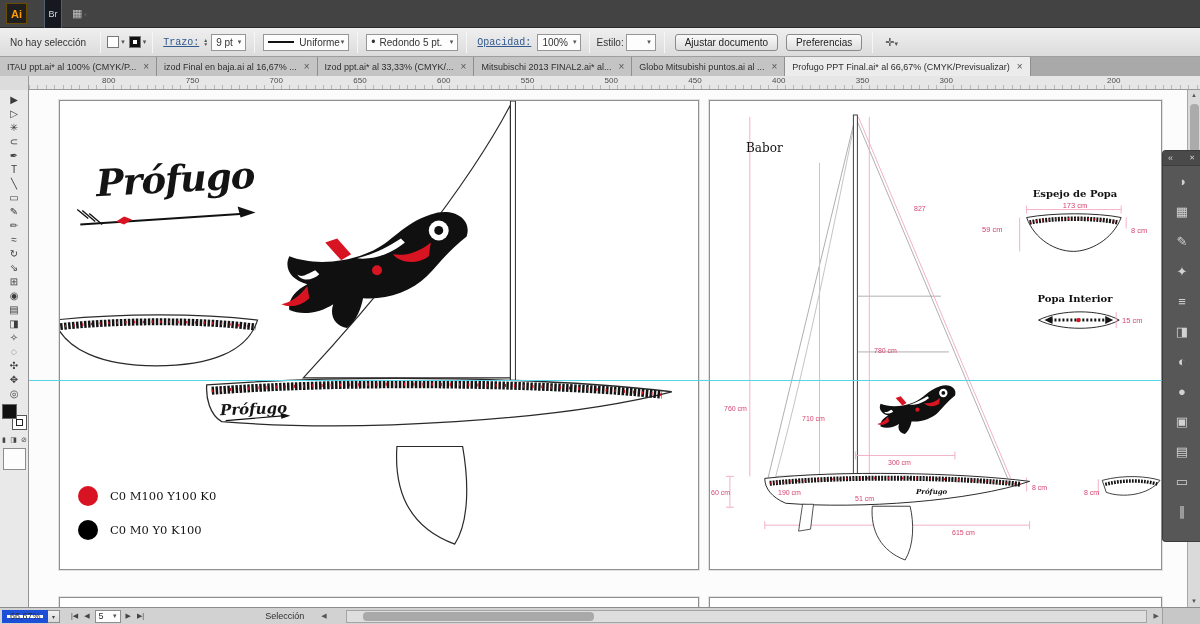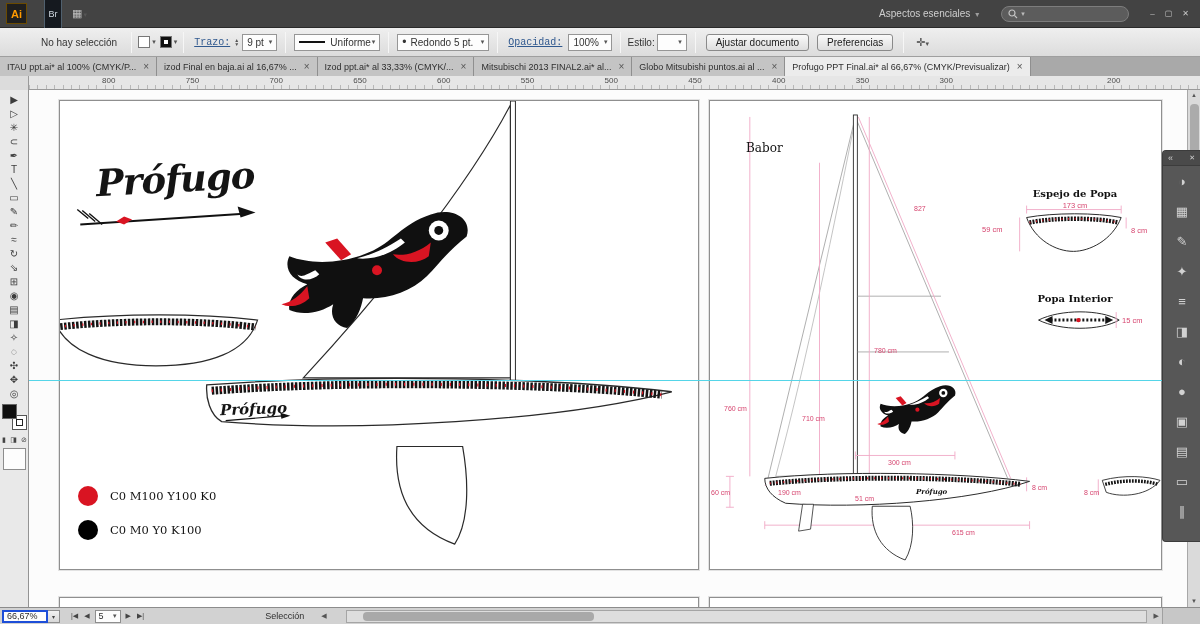--- a/index.html
+++ b/index.html
@@ -15,21 +15,21 @@
   .workspace-btn { font-size:10px; color:#cfcfcf; padding:2px 8px; margin-right:14px; }
   .workspace-btn .car { font-size:8px; margin-left:5px; color:#9e9e9e; }
   .search-pill { width:128px; height:16px; border-radius:8px; background:#5c5c5c; border:1px solid #7d7d7d; display:flex; align-items:center; padding:0 6px; margin-right:16px; }
   .search-pill .car { font-size:7px; color:#bbb; margin-left:3px; }
   .win-controls { display:flex; align-items:flex-start; margin-right:6px; color:#c9c9c9; font-size:8px; }
   .win-controls span { padding:0 5px; cursor:default; }
 
   
   .controlbar { position:absolute; top:28px; left:0; right:0; height:29px; background:linear-gradient(#efefef,#dcdcdc); border-bottom:1px solid #9f9f9f; display:flex; align-items:center; font-size:10px; color:#333; }
   .cb-sep { width:1px; height:21px; background:#b3b3b3; border-right:1px solid #f6f6f6; margin:0 6px; }
-  .status-text { padding:0 8px 0 10px;margin-left:31px; }
+  .status-text { padding:0 8px 0 10px; }
   .swatch-pair { display:flex; align-items:center; }
   .sw { width:12px; height:12px; border:1px solid #777; margin-right:2px; }
   .sw.fillsw { background:#fff; }
   .sw.stksw { background:#fff; box-shadow:inset 0 0 0 3px #111; }
   .car { font-size:7px; color:#555; }
   .cb-link { color:#30598f; text-decoration:underline; margin:0 4px;font-family:Liberation Mono, monospace; }
   .cb-box { background:#fdfdfd; border:1px solid #969696; height:17px; display:flex; align-items:center; padding:0 4px; margin:0 2px; }
   .stepper { display:flex; flex-direction:column; font-size:5px; color:#555; line-height:4px; margin-right:1px; }
   .line-preview { display:inline-block; width:26px; height:2px; background:#111; margin-right:5px; }
   .dot-preview { font-size:12px; margin-right:4px; }
@@ -85,53 +85,38 @@
   .dock { position:absolute; right:0; top:60px; width:38px; height:392px; background:#575757; border:1px solid #3c3c3c; border-right:none; border-radius:4px 0 0 4px; z-index:10; }
   .dock-header { height:15px; background:#4a4a4a; border-bottom:1px solid #3c3c3c; color:#cfcfcf; font-size:9px; display:flex; align-items:center; justify-content:space-between; padding:0 5px; border-radius:4px 0 0 0; }
   .dock-icon { width:38px; height:30px; display:flex; align-items:center; justify-content:center; color:#d2d2d2; font-size:13px; }
 
   .vscroll { position:absolute; right:0; top:0; bottom:0; width:13px; background:#dadada; border-left:1px solid #a8a8a8; z-index:6; }
   .vscroll .arr { position:absolute; left:0; width:12px; height:11px; font-size:6px; color:#555; text-align:center; line-height:11px; }
   .vscroll .thumb { position:absolute; left:2px; top:14px; width:9px; height:110px; background:#ababab; border-radius:4px; }
 
   
   .statusbar { position:absolute; bottom:0; left:0; right:0; height:17px; background:#d2d2d2; border-top:1px solid #8c8c8c; display:flex; align-items:center; font-size:9px; color:#2e2e2e; }
-  .zoom-box { width:46px; height:13px; background:#fdfdfd; border:2px solid #1d4ed8; margin-left:2px; padding:0 3px; display:flex; align-items:center; }
+  .zoom-box { width:46px; height:13px; background:#fdfdfd; border:5px solid #1d4ed8; margin-left:2px; padding:0 3px; display:flex; align-items:center; }
   .zoom-car { width:12px; height:13px; border:1px solid #8e8e8e; border-left:none; background:linear-gradient(#f2f2f2,#d8d8d8); font-size:6px; display:flex; align-items:center; justify-content:center; color:#444; }
   .nav-group { display:flex; align-items:center; margin-left:8px; }
   .nav-btn { font-size:7px; color:#444; padding:0 3px; }
   .nav-field { width:26px; height:13px; background:#fdfdfd; border:1px solid #8e8e8e; display:flex; align-items:center; justify-content:space-between; padding:0 3px; margin:0 2px; }
   .tool-status { margin-left:118px; }
   .hscroll { flex:1; height:13px; margin:0 4px 0 16px; background:#dedede; border:1px solid #a5a5a5; position:relative; }
   .hscroll .thumb { position:absolute; left:2%; top:1px; height:9px; width:29%; background:#a9a9a9; border-radius:4px; }
   .hs-arr { font-size:7px; color:#555; padding:0 3px; }
   .sb-corner { width:38px; height:17px; background:#c7c7c7; border-left:1px solid #a0a0a0; }
 </style>
 </head>
 <body>
 
 <div class="menubar">
   <div class="appicon">Ai</div>
   <div class="br-icon">Br</div>
   <div class="ws-icon">▦<span class="car">▾</span></div>
-  <div class="mb-right">
-    <div class="workspace-btn"><span>Aspectos esenciales</span><span class="car">▾</span></div>
-    <div class="search-pill">
-      <svg width="10" height="10">
-          <circle cx="4" cy="4" r="3" stroke="#c4c4c4" fill="none" stroke-width="1.2"></circle>
-          <line x1="6.4" y1="6.4" x2="9" y2="9" stroke="#c4c4c4" stroke-width="1.2"></line>
-        </svg>
-      <span class="car">▾</span>
-    </div>
-    <div class="win-controls">
-      <span>–</span>
-      <span>▢</span>
-      <span>✕</span>
-    </div>
-  </div>
 </div>
 
 <div class="controlbar">
   <span class="status-text">No hay selección</span>
   <span class="cb-sep"></span>
   <span class="swatch-pair">
       <span class="sw fillsw"></span>
       <span class="car">▾</span>
     </span>
   <span class="swatch-pair" style="margin-left:4px">

